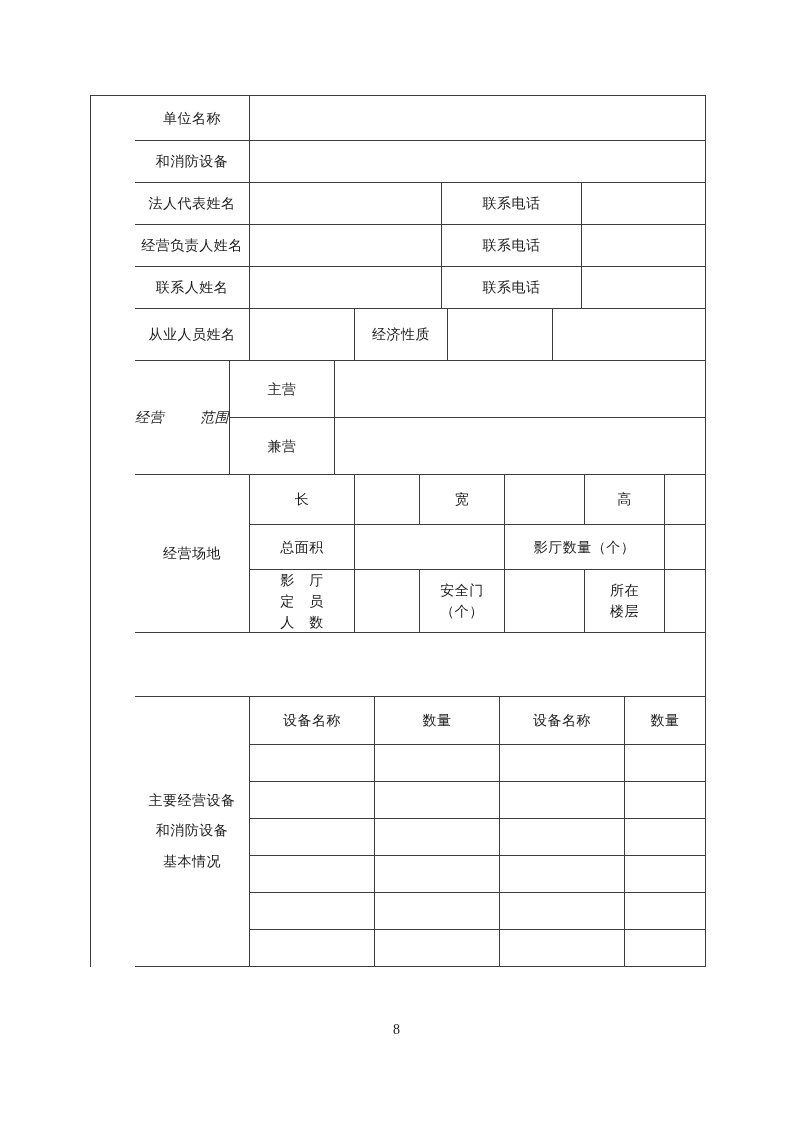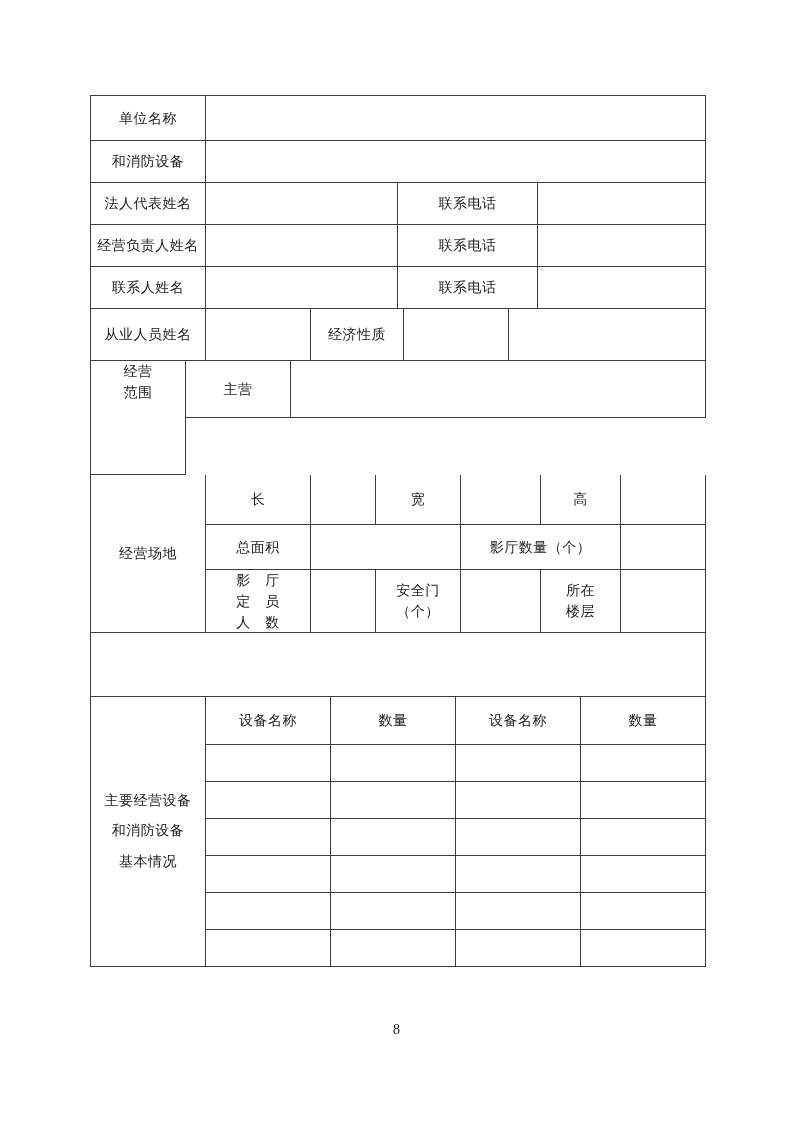--- a/index.html
+++ b/index.html
@@ -13,38 +13,39 @@
     color:#1c1c1c;
     overflow:hidden;
   }
   .form-table {
     position:absolute;
     left:90px;
     top:95px;
     width:616px;
     border-top:1px solid #3d3d3d;
     border-left:1px solid #3d3d3d;
+    padding-left:44px;
   }
   .trow { display:flex; width:100%; }
   .col  { display:flex; flex-direction:column; }
   .cell {
     border-right:1px solid #3d3d3d;
     border-bottom:1px solid #3d3d3d;
     display:flex;
     align-items:center;
     justify-content:center;
     text-align:center;
     font-size:14px;
     line-height:1.5;
     letter-spacing:0.5px;
     min-width:0;
   }
   .grow { flex:1 1 auto; }
   .multiline { white-space:pre-line; }
-  .vstack { flex-direction:column; justify-content:flex-start; }
+  .vstack { flex-direction:row; justify-content:space-between;font-style:italic; }
   .tall-lines { line-height:2.15; }
   .page-number {
     position:absolute;
     left:0; right:0;
     top:1022px;
     text-align:center;
     font-size:14px;
   }
 </style>
 </head>
@@ -94,20 +95,24 @@
     </div>
 
     <div class="trow" style="height:114px">
       <div class="cell vstack" style="width:95px">
         <span>经营</span>
         <span>范围</span>
       </div>
       <div class="col grow">
         <div class="trow" style="height:57px">
           <div class="cell" style="width:105px">主营</div>
+          <div class="cell grow"></div>
+        </div>
+        <div class="trow" style="height:57px">
+          <div class="cell" style="width:105px">兼营</div>
           <div class="cell grow"></div>
         </div>
       </div>
     </div>
 
     <div class="trow" style="height:158px">
       <div class="cell" style="width:115px">经营场地</div>
       <div class="col grow">
         <div class="trow" style="height:50px">
           <div class="cell" style="width:105px">长</div>

